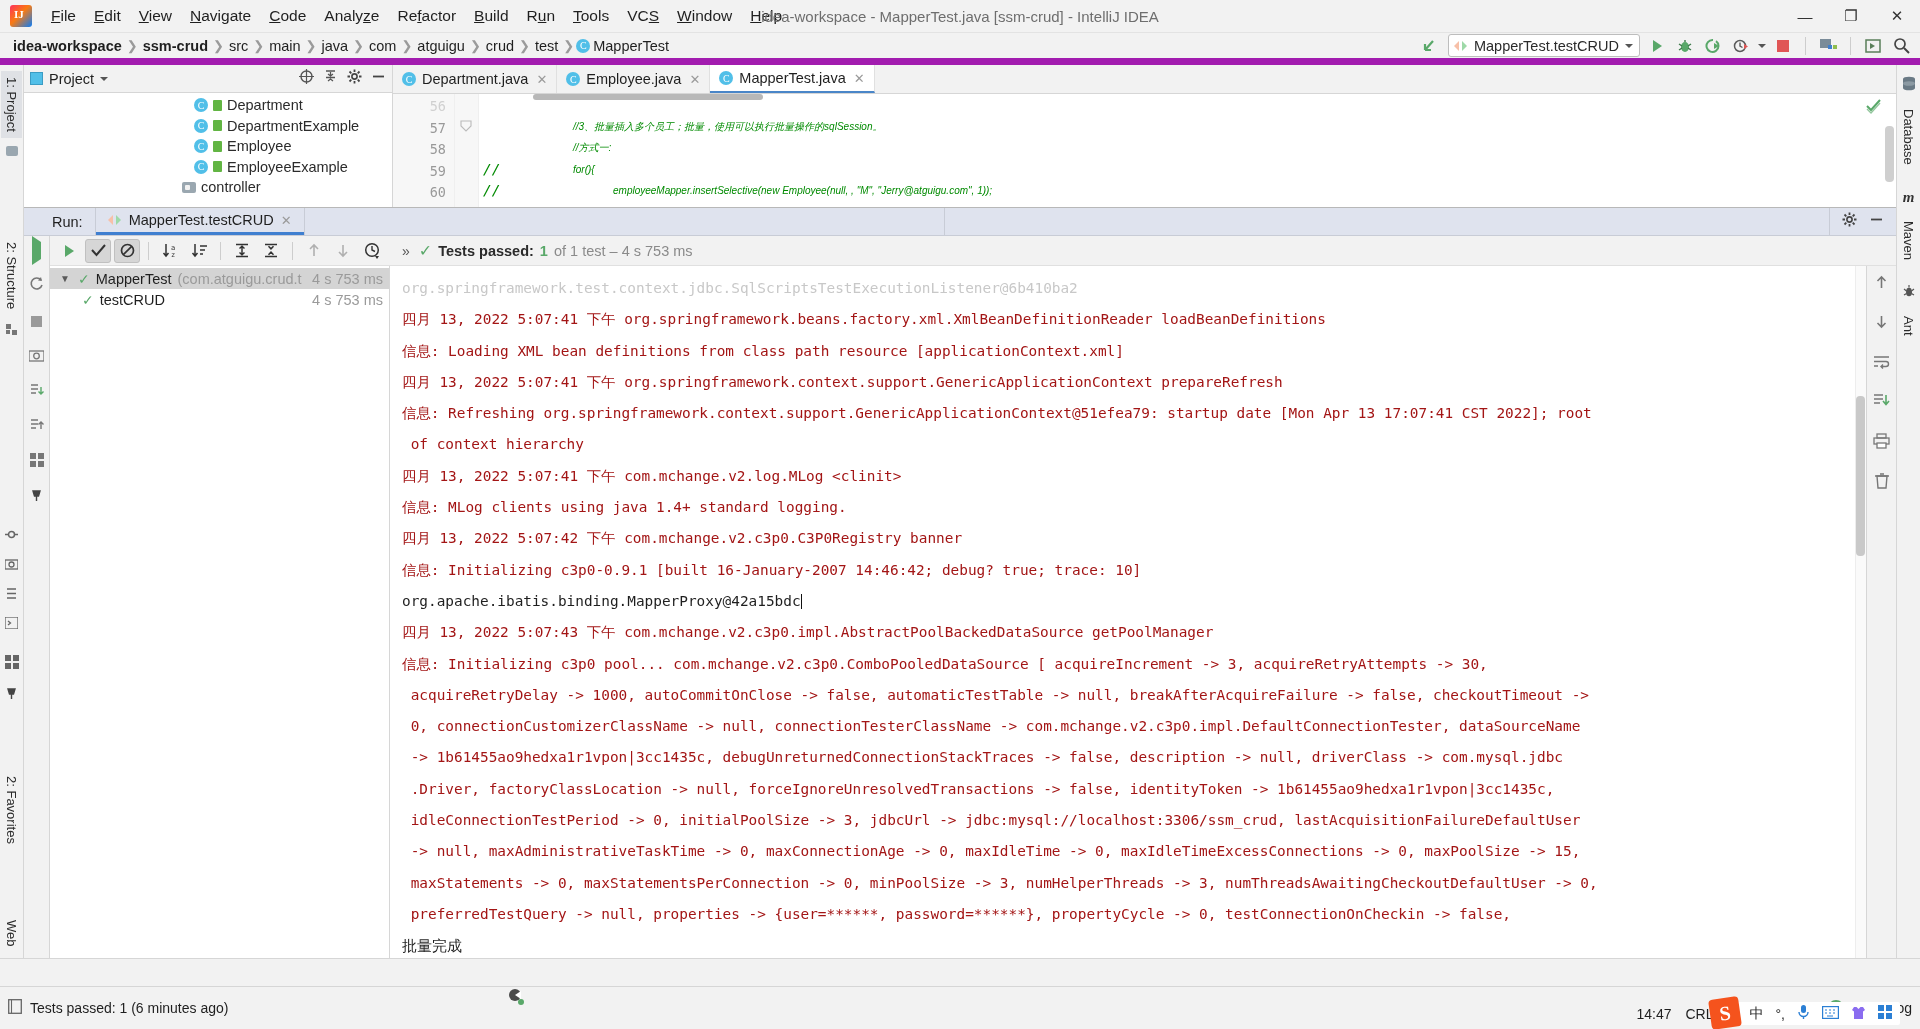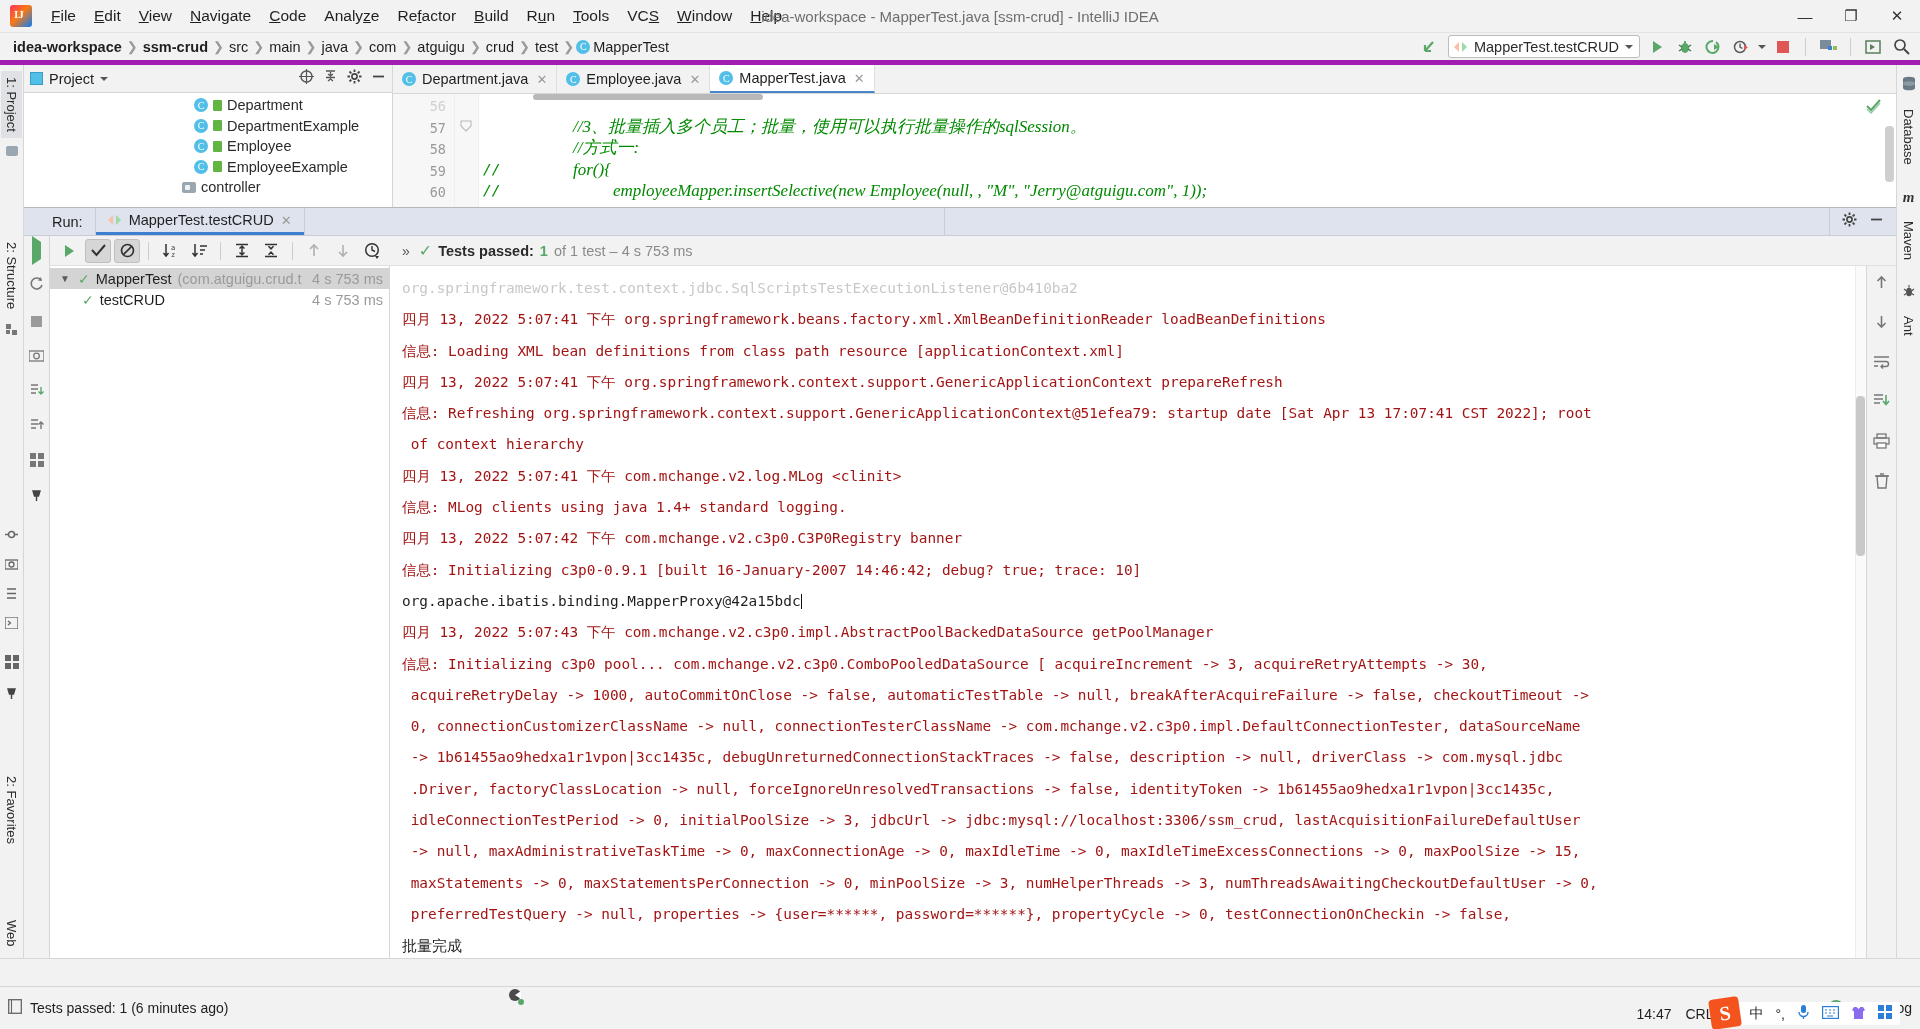--- a/index.html
+++ b/index.html
@@ -31,21 +31,21 @@
   .win-title {
     position: absolute; left: 0; right: 0; text-align: center; font-size: 15px;
     color: #6e6e6e; pointer-events: none;
   }
   .win-ctrl { margin-left:auto; display:flex; align-items:center; z-index:3;}
   .win-btn { width: 46px; height: 32px; display:flex; align-items:center; justify-content:center; color:#333; font-size:15px;}
 
   
   .navbar {
     height: 32px; min-height:32px; display: flex; align-items: center;
-    background: #f2f2f2; border-bottom: 5px solid #a21caf; padding-left: 10px;
+    background: #f2f2f2; border-bottom: 7px solid #a21caf; padding-left: 10px;
   }
   .crumb { font-size: 14.5px; color: #1f1f1f; padding: 0 3px; white-space: nowrap;}
   .crumb.bold { font-weight: bold; }
   .crumb-sep { color: #9a9a9a; font-size: 13px; padding: 0 2px; }
   .navbar-right { margin-left: auto; display: flex; align-items: center; gap: 6px; padding-right: 8px; }
   .runconfig {
     display:flex; align-items:center; gap:6px; height: 23px; padding: 0 6px 0 5px;
     border: 1px solid #bdbdbd; border-radius: 3px; background:#fff; font-size: 14.5px;
   }
   .tbicon { width: 22px; height: 22px; display:flex; align-items:center; justify-content:center; }
@@ -92,21 +92,21 @@
     border-right:1px solid #e0e0e0; white-space:nowrap; background:#f2f2f2;
   }
   .etab.active { background:#ffffff; border-bottom: 2px solid #4a86c8;}
   .etab .x { color:#9a9a9a; font-size: 13px; margin-left:2px;}
   .tabsbar-tail { flex:1; background:#f2f2f2; border-bottom:0; }
   .codearea { flex:1; display:flex; min-height:0; position:relative; overflow:hidden; background:#fff;}
   .gutter { width: 62px; min-width:62px; background:#f7f7f7; border-right:1px solid #efefef; padding-top: 0; text-align:right; }
   .gutter .ln { font-family:"DejaVu Sans Mono", monospace; font-size: 13.5px; color:#999; line-height: 21.5px; padding-right: 8px;}
   .foldcol { width: 24px; min-width:24px; background:#f7f7f7; border-right:1px solid #efefef;}
   .commentcol { width: 42px; min-width:42px; background:#fff; }
-  .code { flex:1; font-family:Liberation Serif, serif; font-size: 17px; line-height: 21.5px; padding-left: 2px; overflow:hidden; white-space:nowrap;}
+  .code { flex:1; font-family:Liberation Sans, sans-serif; font-size: 10px; line-height: 21.5px; padding-left: 2px; overflow:hidden; white-space:nowrap;}
   .cmt { color:#008a00; font-style: italic; }
   .editor-scrollx {
     position:absolute; left: 140px; top:0; width: 230px; height: 6px; background:#b8b8b8; border-radius:3px;
   }
   .editor-vscroll { position:absolute; right:2px; top: 32px; width: 9px; height: 56px; background:#cfcfcf; border-radius:4px;}
 
   
   .runwin { flex:1; display:flex; flex-direction:column; min-height:0; border-top: 1px solid #b8b8b8; }
   .runheader {
     height: 28px; min-height:28px; display:flex; align-items:stretch; background:#dfe3ee;
@@ -646,21 +646,21 @@
                   <span class="name">testCRUD</span>
                   <span class="dur">4 s 753 ms</span>
                 </div>
               </div>
 
               <div class="console">
                 <div class="ln faded">org.springframework.test.context.jdbc.SqlScriptsTestExecutionListener@6b410ba2</div>
                 <div class="ln">四月 13, 2022 5:07:41 下午 org.springframework.beans.factory.xml.XmlBeanDefinitionReader loadBeanDefinitions</div>
                 <div class="ln">信息: Loading XML bean definitions from class path resource [applicationContext.xml]</div>
                 <div class="ln">四月 13, 2022 5:07:41 下午 org.springframework.context.support.GenericApplicationContext prepareRefresh</div>
-                <div class="ln">信息: Refreshing org.springframework.context.support.GenericApplicationContext@51efea79: startup date [Sat Apr 13 17:07:41 CST 2022]; root</div>
+                <div class="ln">信息: Refreshing org.springframework.context.support.GenericApplicationContext@51efea79: startup date [Mon Apr 13 17:07:41 CST 2022]; root</div>
                 <div class="ln"> of context hierarchy</div>
                 <div class="ln">四月 13, 2022 5:07:41 下午 com.mchange.v2.log.MLog &lt;clinit&gt;</div>
                 <div class="ln">信息: MLog clients using java 1.4+ standard logging.</div>
                 <div class="ln">四月 13, 2022 5:07:42 下午 com.mchange.v2.c3p0.C3P0Registry banner</div>
                 <div class="ln">信息: Initializing c3p0-0.9.1 [built 16-January-2007 14:46:42; debug? true; trace: 10]</div>
                 <div class="ln out"><span>org.apache.ibatis.binding.MapperProxy@42a15bdc</span><span class="caret"></span></div>
                 <div class="ln">四月 13, 2022 5:07:43 下午 com.mchange.v2.c3p0.impl.AbstractPoolBackedDataSource getPoolManager</div>
                 <div class="ln">信息: Initializing c3p0 pool... com.mchange.v2.c3p0.ComboPooledDataSource [ acquireIncrement -&gt; 3, acquireRetryAttempts -&gt; 30,</div>
                 <div class="ln"> acquireRetryDelay -&gt; 1000, autoCommitOnClose -&gt; false, automaticTestTable -&gt; null, breakAfterAcquireFailure -&gt; false, checkoutTimeout -&gt;</div>
                 <div class="ln"> 0, connectionCustomizerClassName -&gt; null, connectionTesterClassName -&gt; com.mchange.v2.c3p0.impl.DefaultConnectionTester, dataSourceName</div>

